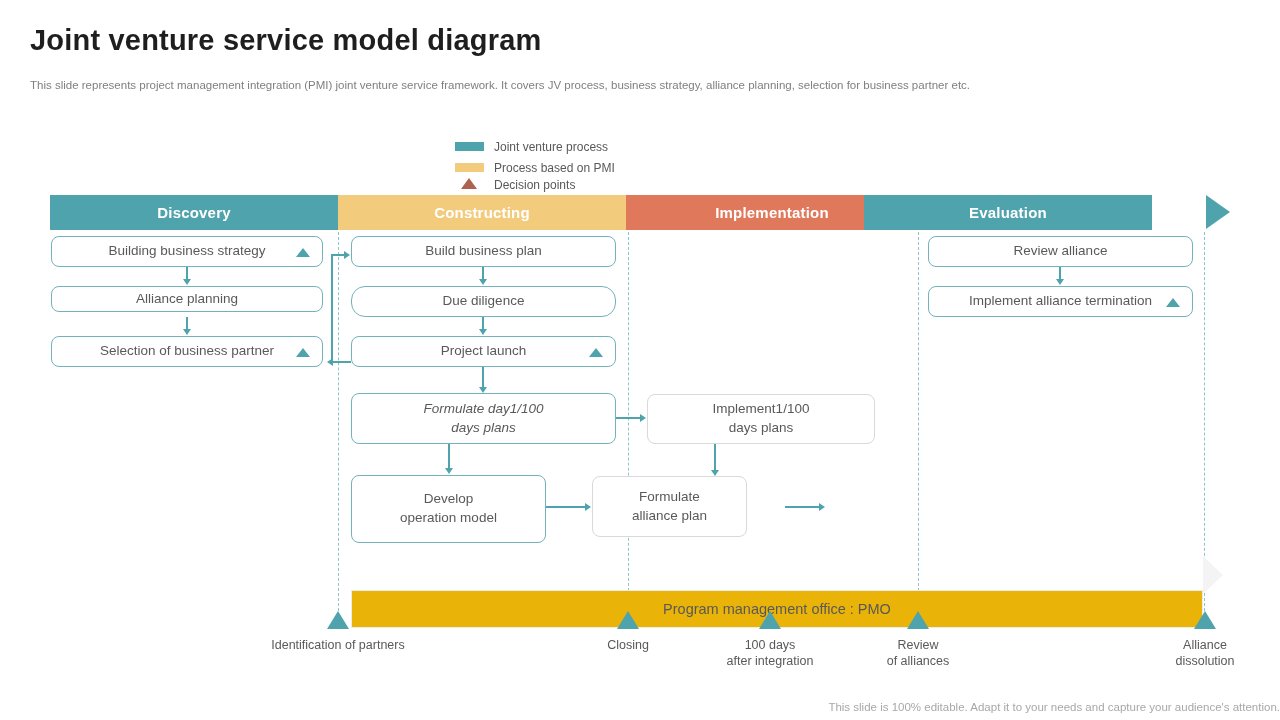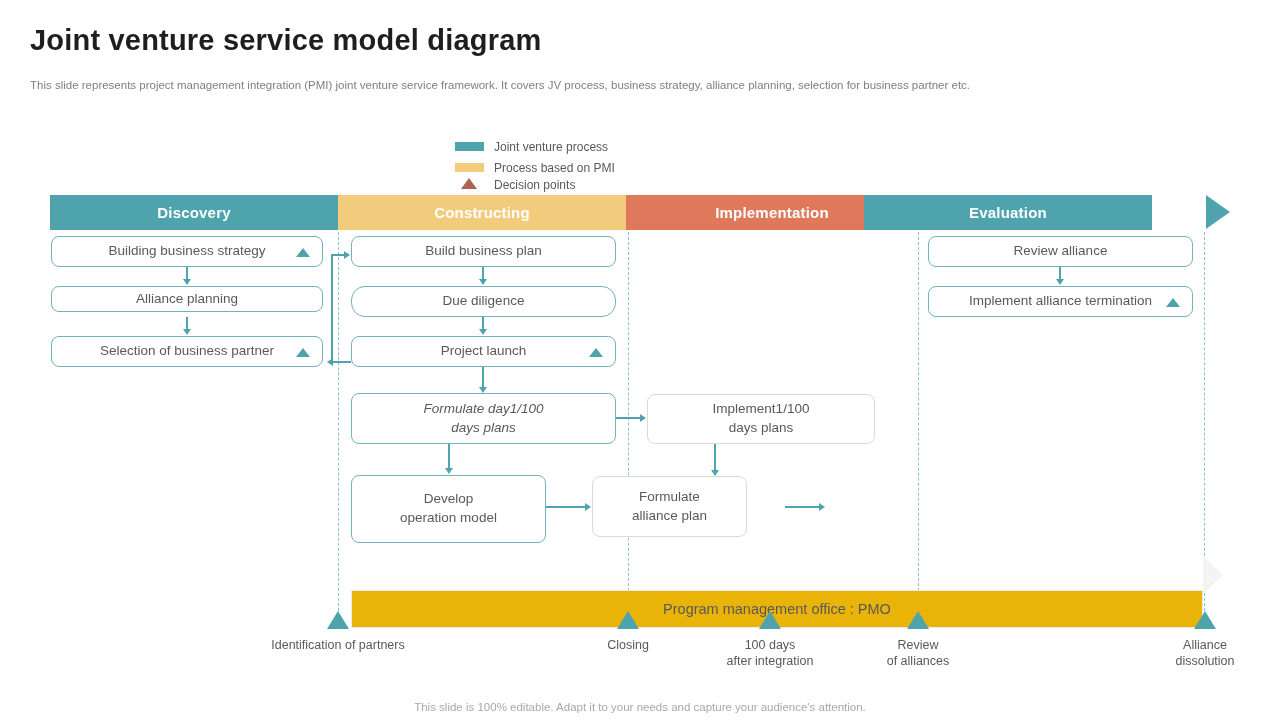--- a/index.html
+++ b/index.html
@@ -37,21 +37,21 @@
   
   .pmo{left:351px;top:556px;width:852px;height:38px;background:#eab308;border:1px solid #ececec;box-sizing:border-box;
     display:flex;align-items:center;justify-content:center;font-size:14.5px;color:#595959;z-index:2;margin-top:34px;}
   .pmo-tip{left:1203px;top:556px;width:0;height:0;border-top:19px solid transparent;border-bottom:19px solid transparent;
     border-left:20px solid #f4f4f4;z-index:2;}
   
   .mk{top:611px;width:0;height:0;border-left:11px solid transparent;border-right:11px solid transparent;
     border-bottom:18px solid #4fa3ac;z-index:2;}
   .mlabel{top:637px;transform:translateX(-50%);font-size:12.5px;color:#595959;text-align:center;line-height:1.3;white-space:nowrap;}
   
-  .footer{left:0;right:0;top:701px;text-align:center;font-size:11.5px;color:#a8a8a8;}
+  .footer{left:0;right:0;top:701px;text-align:right;font-size:11.5px;color:#a8a8a8;}
 </style>
 </head>
 <body>
 
 <div class="slide">
 
   <div class="abs title">Joint venture service model diagram</div>
   <div class="abs subtitle">This slide represents project management integration (PMI) joint venture service framework. It covers JV process, business strategy, alliance planning, selection for business partner etc.</div>
 
   <div class="abs legend-swatch" style="left:455px;top:142px;background:#4fa3ac;"></div>

